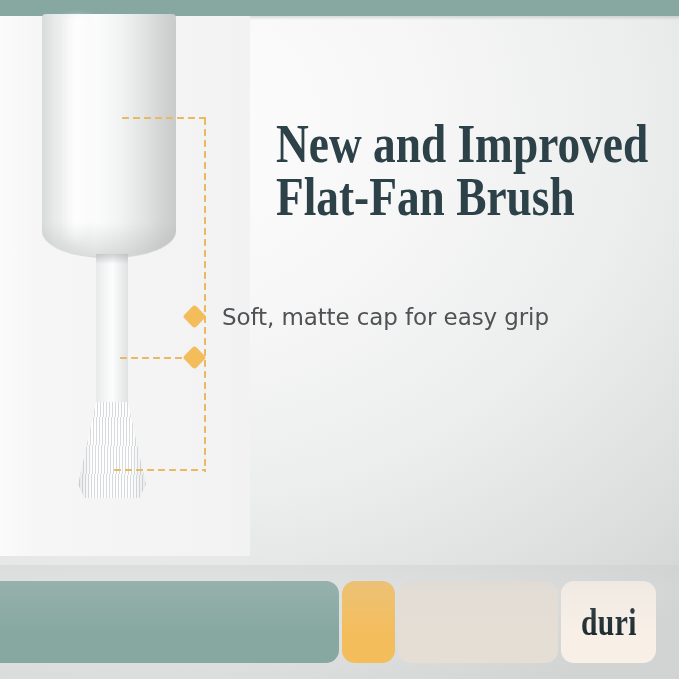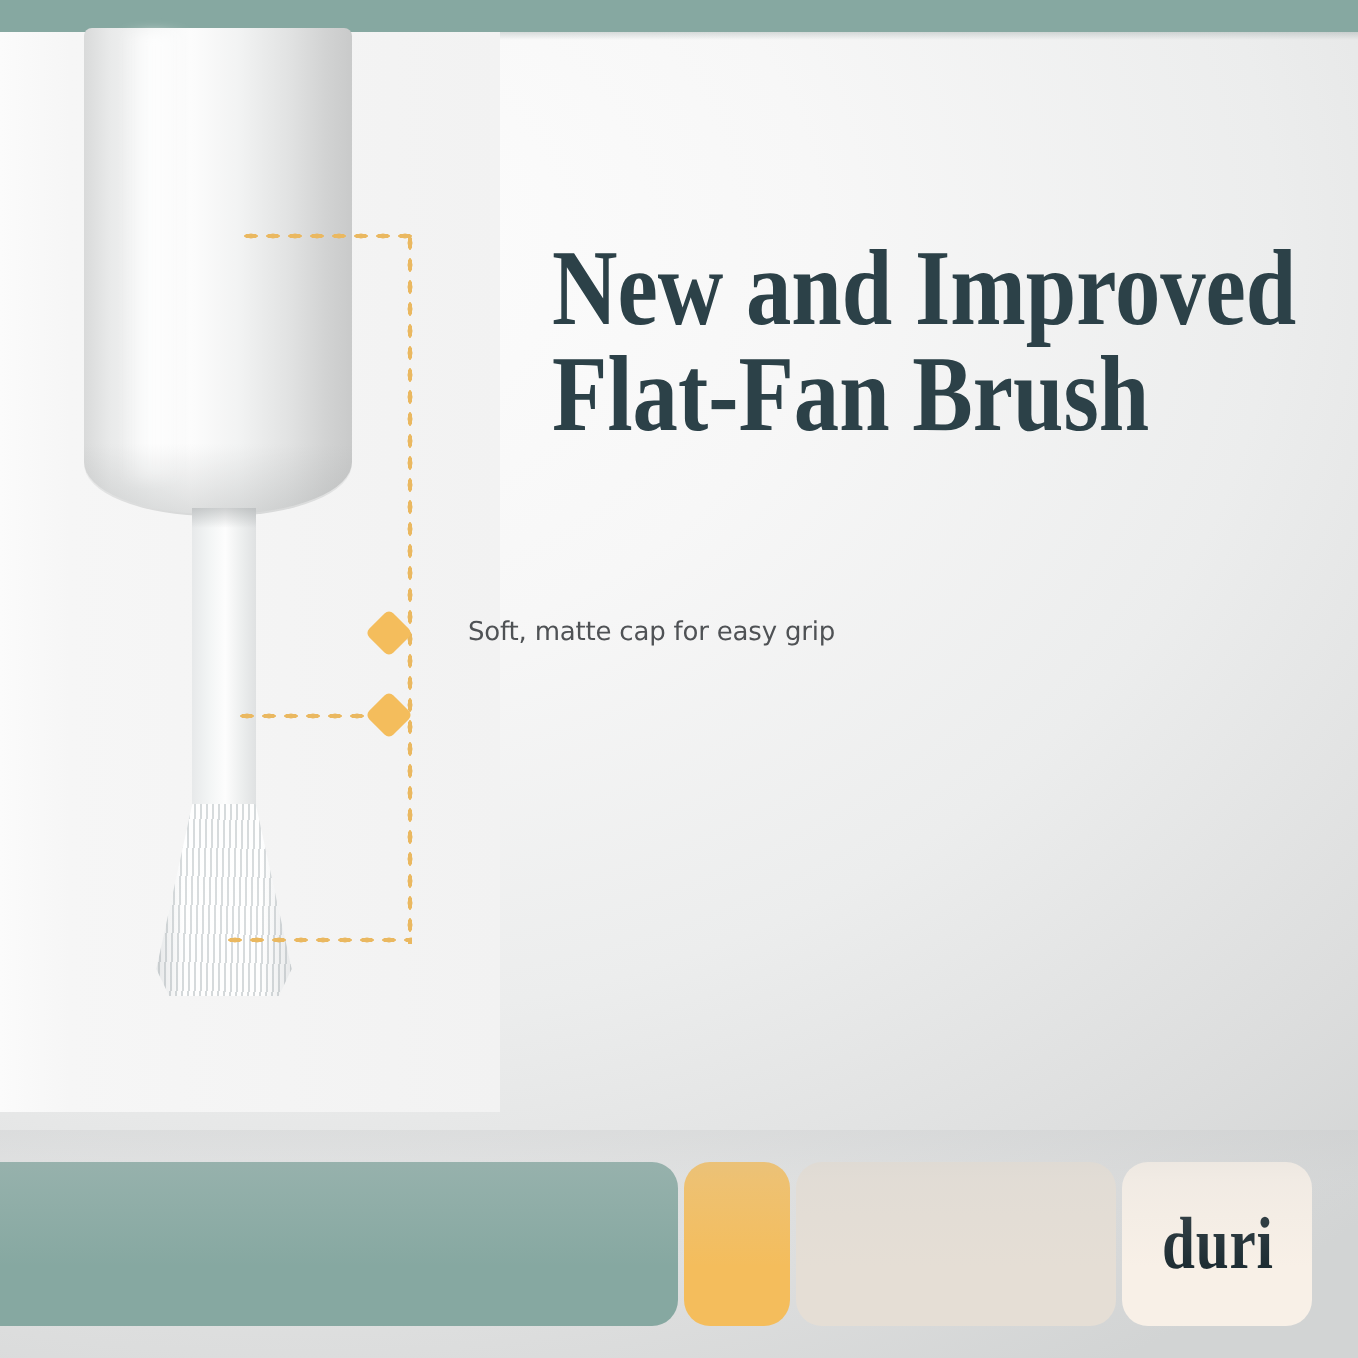--- a/index.html
+++ b/index.html
@@ -183,25 +183,24 @@
     width: 17px;
     height: 17px;
     flex: 0 0 17px;
     background: #f4bd5c;
     border-radius: 3px;
     transform: rotate(45deg);
     margin-right: 19px;
   }
   .bullet-text {
     font-family: "DejaVu Sans", sans-serif;
-    font-size: 13px;
+    font-size: 23px;
     color: #4f5255;
     letter-spacing: -0.1px;
     white-space: nowrap;
-    margin-left: 12px;
   }
 
   
   .bottom-bar {
     position: absolute;
     left: 0;
     bottom: 0;
     width: 679px;
     height: 114px;
     display: flex;

